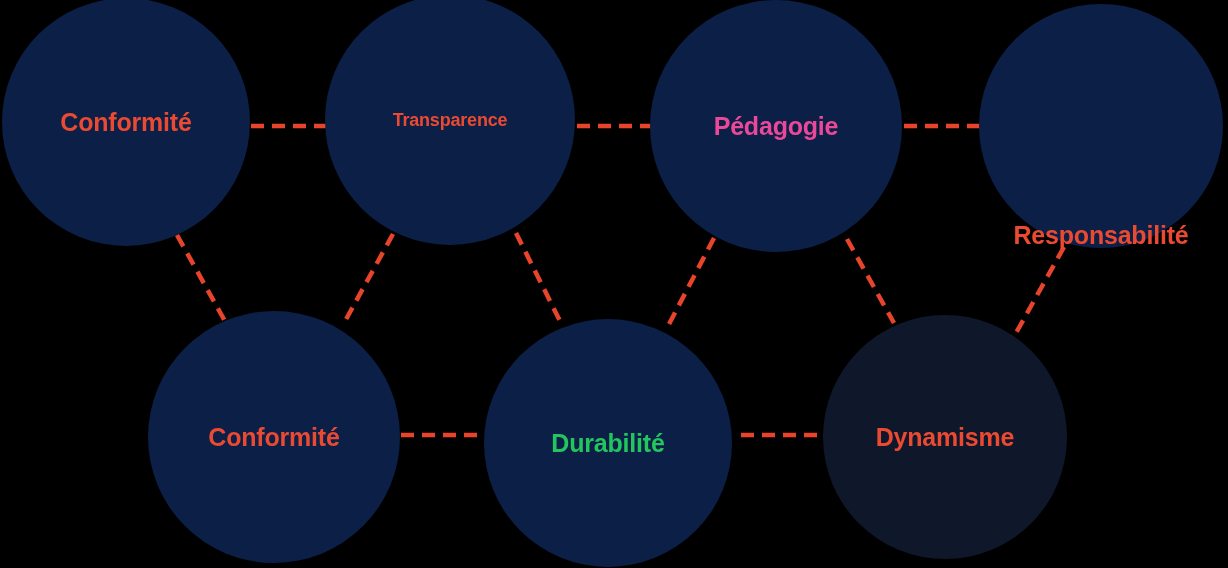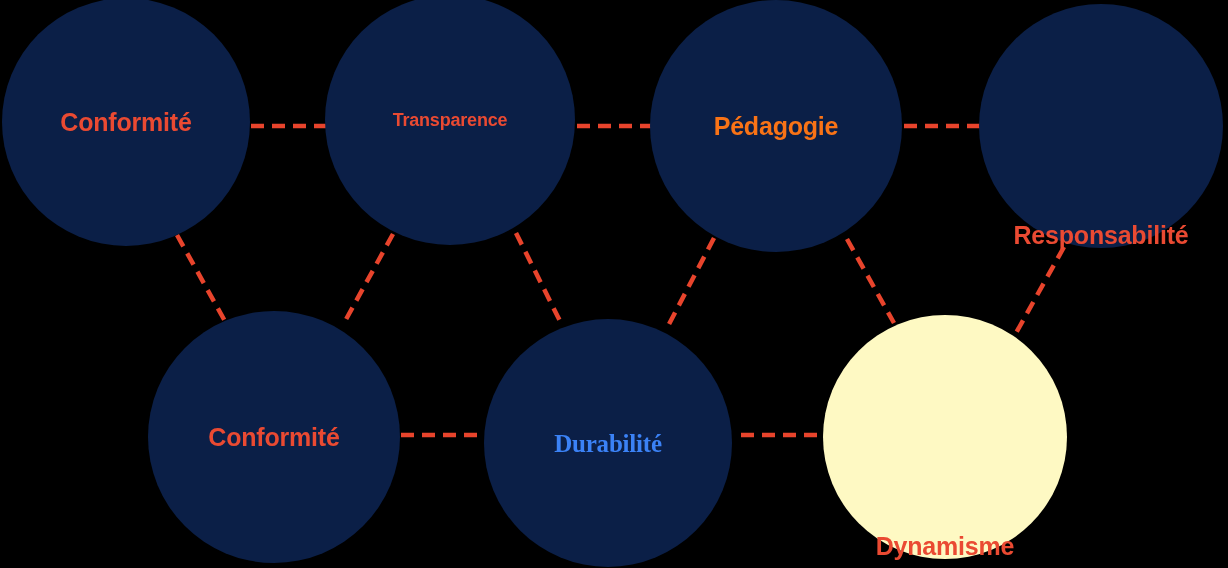--- a/index.html
+++ b/index.html
@@ -61,28 +61,28 @@
       <line x1="741" y1="435" x2="820" y2="435" stroke="#E8442C" stroke-width="4.5" stroke-dasharray="13 8" stroke-linecap="butt"></line>
     </svg>
   <div id="nodes">
       <div class="node" style="left: 2px; top: -2px; width: 248px; height: 248px; background: rgb(11, 31, 71);">
         <span class="node-label" style="color: rgb(234, 74, 50); font-size: 25px;">Conformité</span>
       </div>
       <div class="node" style="left: 325px; top: -5px; width: 250px; height: 250px; background: rgb(11, 31, 71);">
         <span class="node-label" style="color: rgb(234, 74, 50); font-size: 18px;">Transparence</span>
       </div>
       <div class="node" style="left: 650px; top: 0px; width: 252px; height: 252px; background: rgb(11, 31, 71);">
-        <span class="node-label" style="color: #f97316; font-size: 25px;">Pédagogie</span>
+        <span class="node-label" style="color: #ec4899; font-size: 25px;">Pédagogie</span>
       </div>
       <div class="node" style="left: 979px; top: 4px; width: 244px; height: 244px; background: rgb(11, 31, 71); align-items: flex-end;">
         <span class="node-label" style="color: rgb(234, 74, 50); font-size: 25px;">Responsabilité</span>
       </div>
       <div class="node" style="left: 148px; top: 311px; width: 252px; height: 252px; background: rgb(11, 31, 71);">
         <span class="node-label" style="color: rgb(234, 74, 50); font-size: 25px; text-align: center;">Conformité</span>
       </div>
       <div class="node" style="left: 484px; top: 319px; width: 248px; height: 248px; background: rgb(11, 31, 71);">
-        <span class="node-label" style="color: #3b82f6; font-size: 25px; font-family: Liberation Serif, serif;">Durabilité</span>
+        <span class="node-label" style="color: #22c55e; font-size: 25px;">Durabilité</span>
       </div>
-      <div class="node" style="left: 823px; top: 315px; width: 244px; height: 244px; background: #fef9c3; align-items: flex-end;">
+      <div class="node" style="left: 823px; top: 315px; width: 244px; height: 244px; background: #0f172a;">
         <span class="node-label" style="color: rgb(234, 74, 50); font-size: 25px;">Dynamisme</span>
       </div>
     </div>
 </div>
 
 </body></html>

